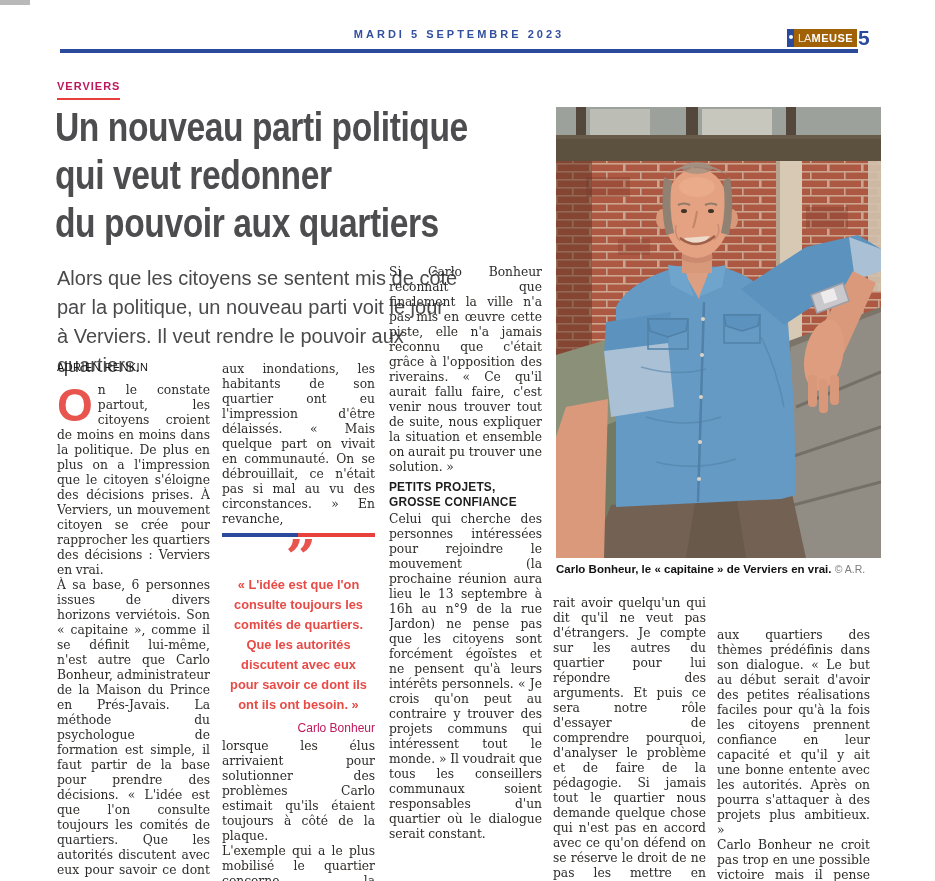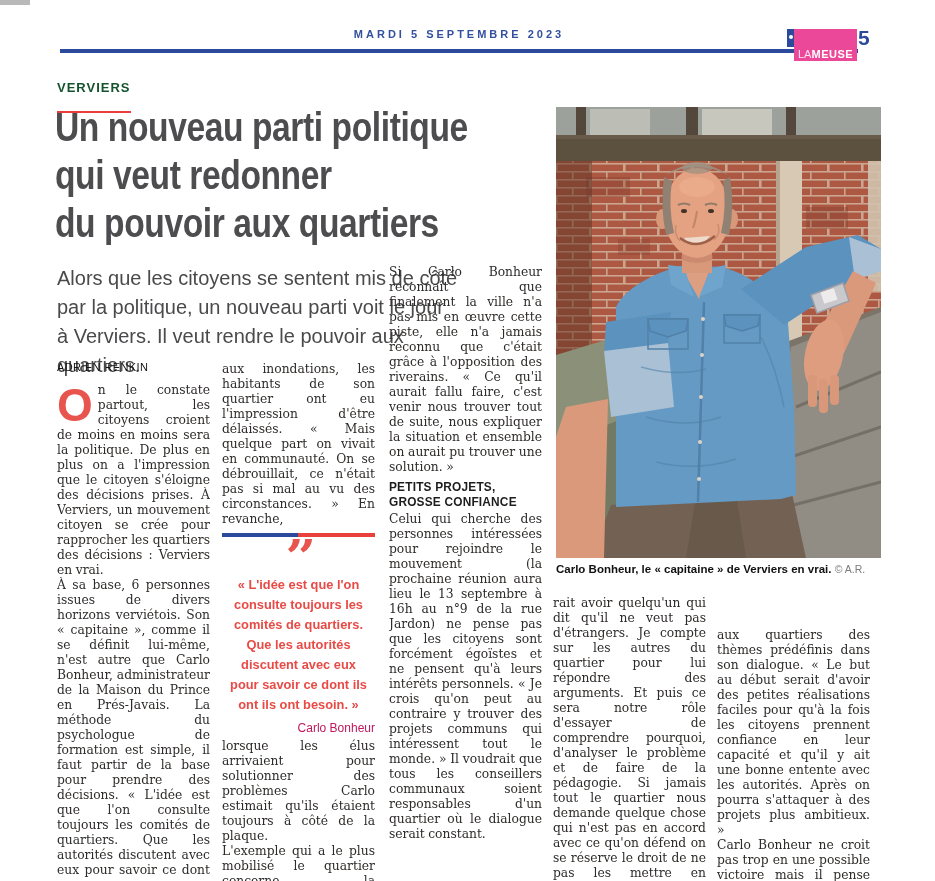--- a/index.html
+++ b/index.html
@@ -8,28 +8,28 @@
   .abs{position:absolute;}
 
   
   .scan-artifact{left:0;top:0;width:30px;height:5px;background:#b9b9b9;}
   .header-date{left:60px;top:28px;width:798px;text-align:center;font-size:11px;font-weight:bold;
                letter-spacing:3px;color:#33509f;}
   .header-rule{left:60px;top:49px;width:798px;height:4px;background:#2b4a9c;}
   .brand{left:787px;top:29px;display:flex;align-items:stretch;height:18px;}
   .brand-strip{width:7px;background:#2b4a9c;position:relative;}
   .brand-strip::after{content:"";position:absolute;left:1.5px;top:6px;width:4px;height:4px;border-radius:50%;background:#ffffff;}
-  .brand-box{background:#ec4899;color:#ffffff;font-size:11px;line-height:18px;padding:16px 4px;white-space:nowrap;}
+  .brand-box{background:#a16207;color:#ffffff;font-size:11px;line-height:18px;padding:0 4px;white-space:nowrap;}
   .brand-box .la{font-weight:normal;opacity:.85;}
   .brand-box .meuse{font-weight:bold;letter-spacing:.5px;}
   .page-number{left:858px;top:26px;font-size:21px;font-weight:bold;color:#2b4a9c;}
 
   
-  .section-label{left:57px;top:80px;font-size:13px;font-weight:bold;letter-spacing:1px;color:#14532d;
-                 border-bottom:2.5px solid #e83f3c;padding-bottom:16px;}
+  .section-label{left:57px;top:80px;font-size:11px;font-weight:bold;letter-spacing:1px;color:#be185d;
+                 border-bottom:2.5px solid #e83f3c;padding-bottom:6px;}
   .headline{left:55px;top:103px;width:500px;}
   .headline-line{font-weight:bold;font-size:40px;line-height:48px;color:#4d4d4f;letter-spacing:-.5px;
                  transform:scaleX(.84);transform-origin:left;white-space:nowrap;}
   .lede{left:57px;top:264px;width:402px;font-size:20px;line-height:29px;color:#4a4a4c;}
   .byline{left:57px;top:361px;font-size:11px;font-weight:normal;letter-spacing:.4px;color:#141414;}
 
   
   .bodycol{width:153px;overflow:hidden;}
   .bodytext{font-family:"DejaVu Serif",serif;font-size:12.3px;line-height:15px;color:#2e2c2a;
             text-align:justify;hyphens:auto;word-spacing:-.4px;margin:0;}
@@ -78,21 +78,21 @@
   <div class="abs section-label">VERVIERS</div>
   <div class="abs headline">
     <div class="headline-line">Un nouveau parti politique</div>
     <div class="headline-line">qui veut redonner</div>
     <div class="headline-line">du pouvoir aux quartiers</div>
   </div>
   <div class="abs lede">Alors que les citoyens se sentent mis de côté par la politique, un nouveau parti voit le jour à Verviers. Il veut rendre le pouvoir aux quartiers.</div>
   <div class="abs byline">ADRIEN RENKIN</div>
 
   <div class="abs bodycol col1">
-    <p class="bodytext"><span class="dropcap">O</span><span>n le constate partout, les citoyens croient de moins en moins sera la politique. De plus en plus on a l'impression que le citoyen s'éloigne des décisions prises. À Verviers, un mouvement citoyen se crée pour rapprocher les quartiers des décisions : Verviers en vrai.</span></p>
+    <p class="bodytext"><span class="dropcap">O</span><span>n le constate partout, les citoyens croient de moins en moins dans la politique. De plus en plus on a l'impression que le citoyen s'éloigne des décisions prises. À Verviers, un mouvement citoyen se crée pour rapprocher les quartiers des décisions : Verviers en vrai.</span></p>
     <p class="bodytext">À sa base, 6 personnes issues de divers horizons verviétois. Son « capitaine », comme il se définit lui-même, n'est autre que Carlo Bonheur, administrateur de la Maison du Prince en Prés-Javais. La méthode du psychologue de formation est simple, il faut partir de la base pour prendre des décisions. « L'idée est que l'on consulte toujours les comités de quartiers. Que les autorités discutent avec eux pour savoir ce dont ils ont ils ont besoin, ce dont ils ont envie et voir comment on peut y arriver. »</p>
 
   </div>
 
   <div class="abs bodycol col2">
     <p class="bodytext">aux inondations, les habitants de son quartier ont eu l'impression d'être délaissés. « Mais quelque part on vivait en communauté. On se débrouillait, ce n'était pas si mal au vu des circonstances. » En revanche,</p>
     <div class="pq">
       <div class="pq-divider"></div>
       <div class="pq-mark">”</div>
       <div class="pq-text">« L'idée est que l'on consulte toujours les comités de quartiers. Que les autorités discutent avec eux pour savoir ce dont ils ont ils ont besoin. »</div>

